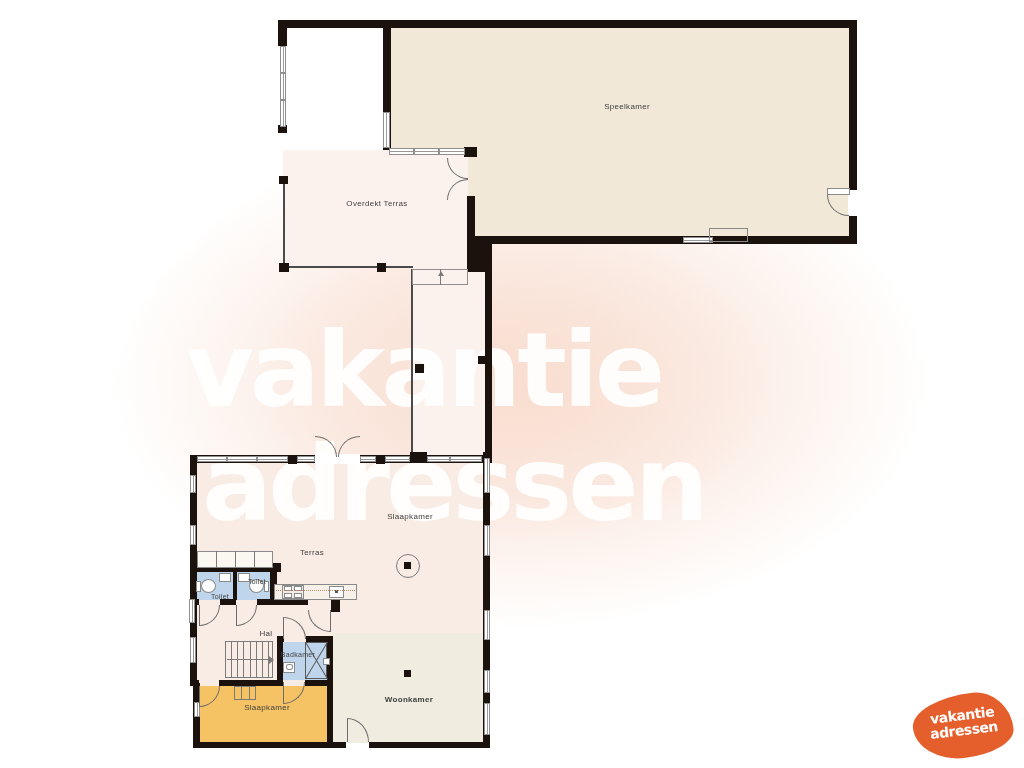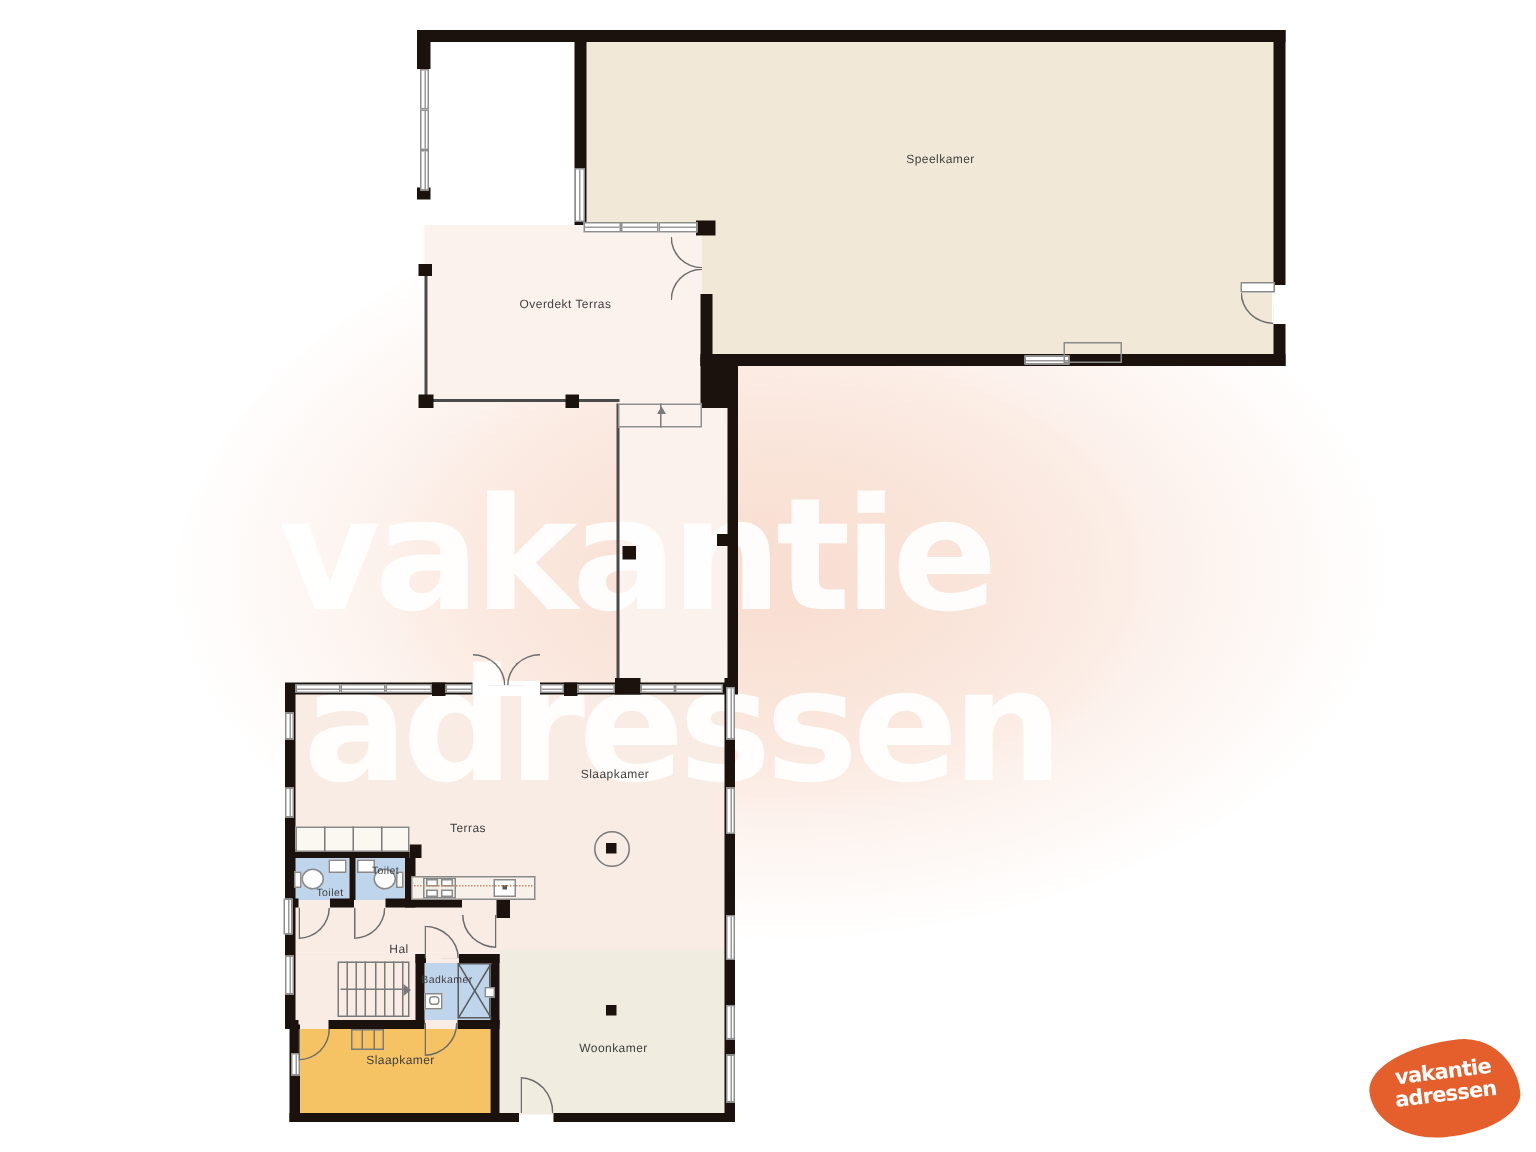--- a/index.html
+++ b/index.html
@@ -218,21 +218,21 @@
 
   <div class="lbl" style="left:627px;top:106px;">Speelkamer</div>
   <div class="lbl" style="left:377px;top:203px;">Overdekt Terras</div>
   <div class="lbl" style="left:410px;top:516px;">Slaapkamer</div>
   <div class="lbl" style="left:312px;top:552px;">Terras</div>
   <div class="lbl" style="left:266px;top:620px;margin-top:13px;">Hal</div>
   <div class="lbl small" style="left:220px;top:596px;">Toilet</div>
   <div class="lbl small" style="left:257px;top:581px;">Toilet</div>
   <div class="lbl small" style="left:298px;top:654px;">Badkamer</div>
   <div class="lbl" style="left:267px;top:707px;">Slaapkamer</div>
-  <div class="lbl" style="left:409px;top:699px;">Woonkamer</div>
+  <div class="lbl" style="left:409px;top:699px;font-weight:bold;">Woonkamer</div>
 
   <div id="logo" style="left:913px;top:694px;width:104px;height:68px;">
     <div id="logoBlob"></div>
     <div id="logoText">
       <div>vakantie</div>
       <div>adressen</div>
     </div>
   </div>
 
 </div>

